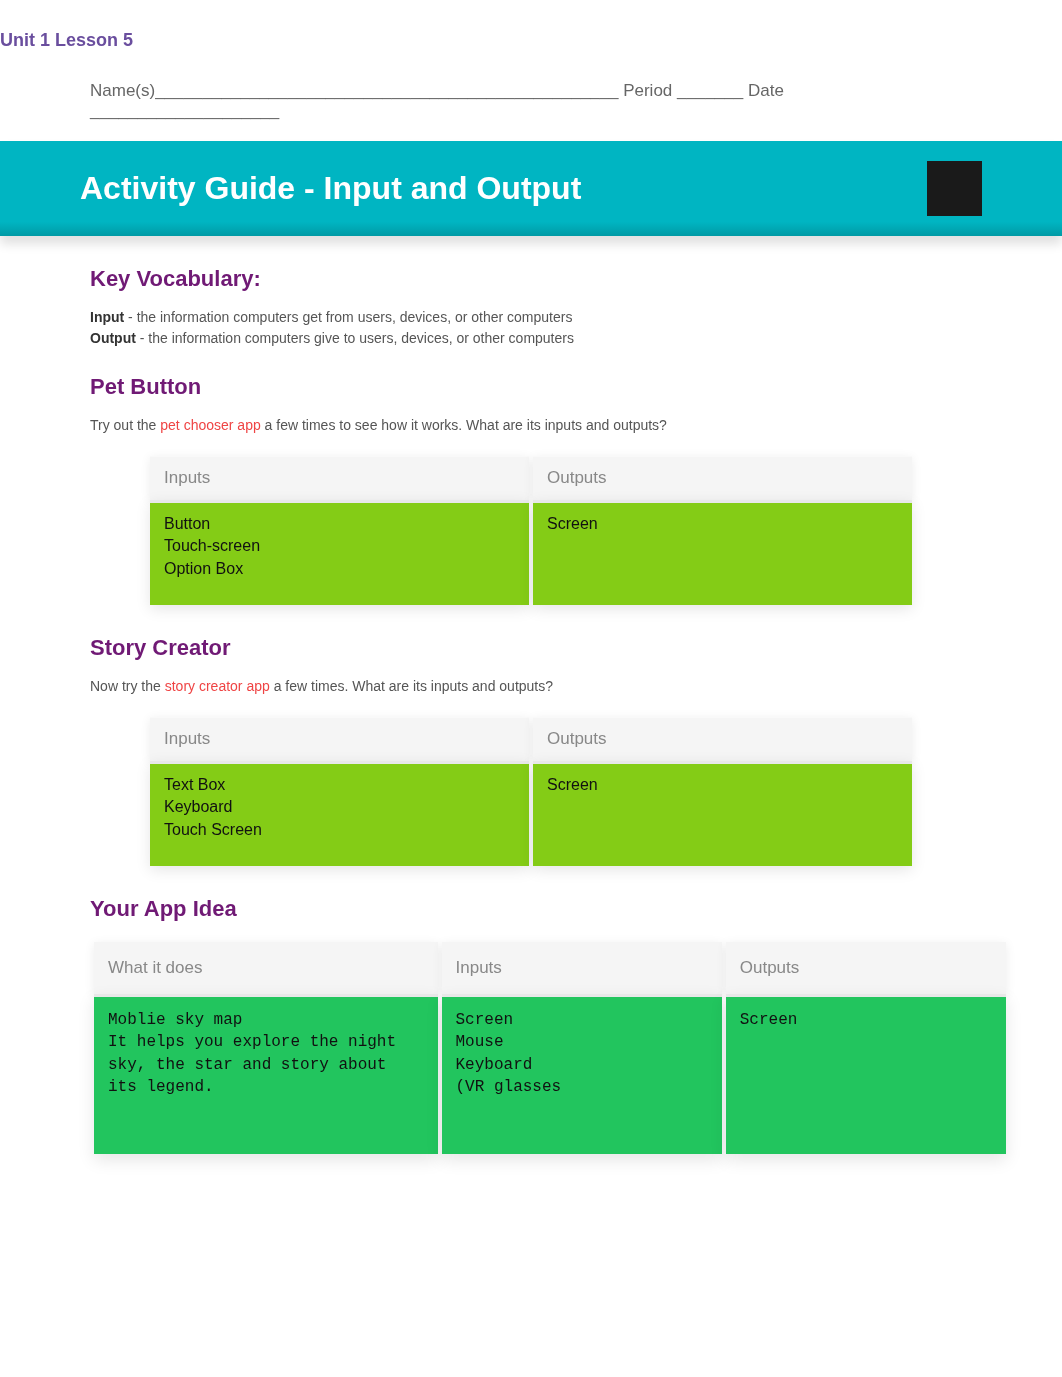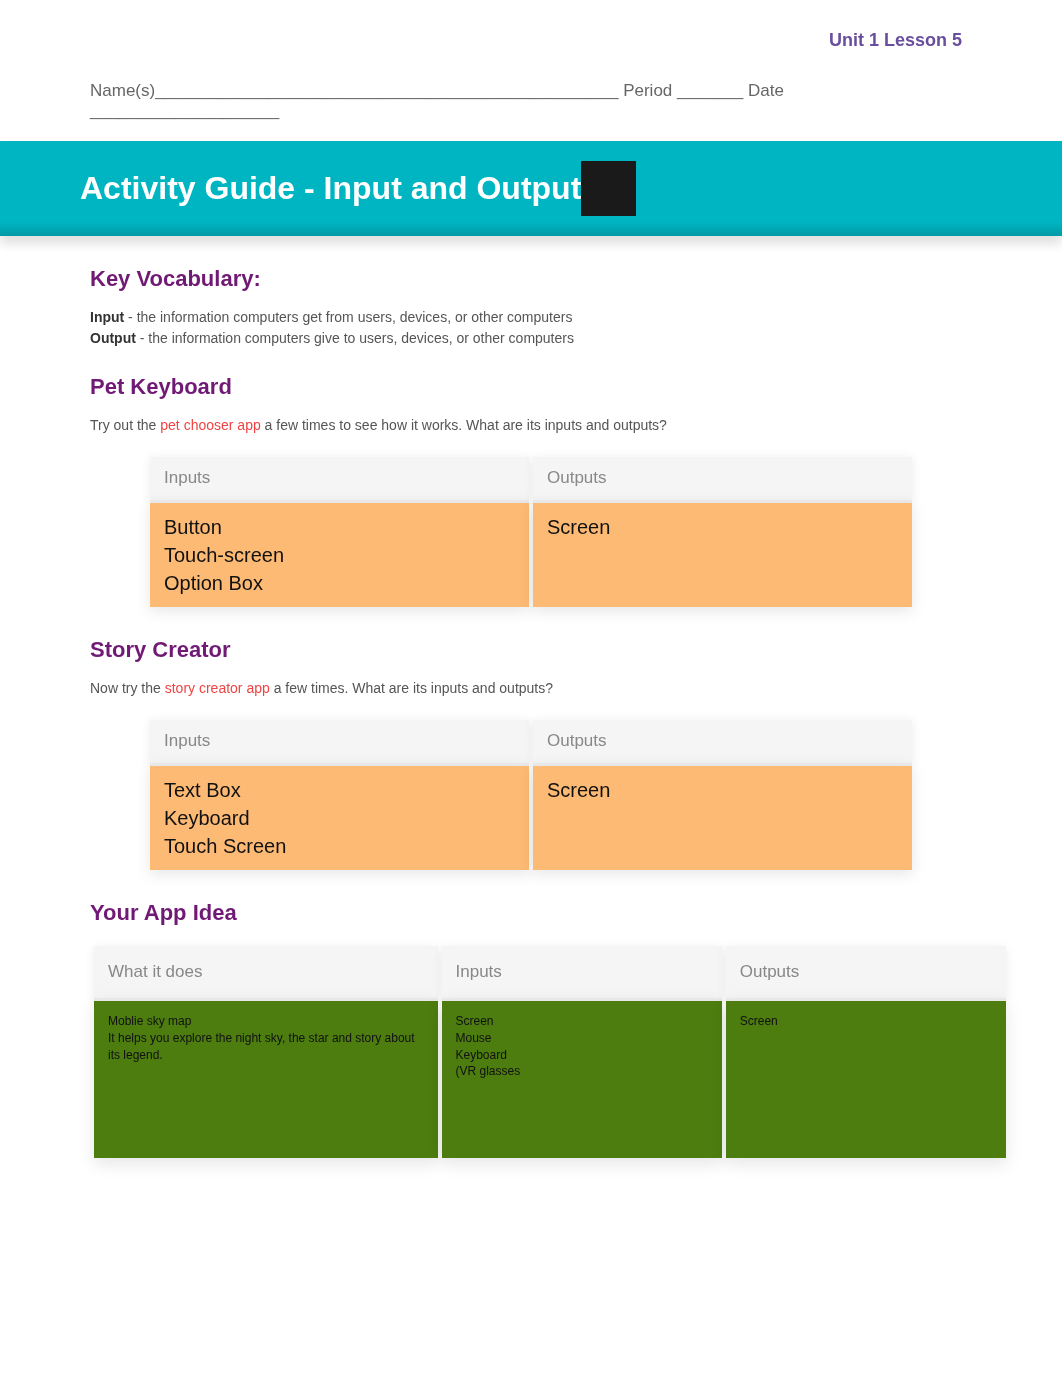--- a/index.html
+++ b/index.html
@@ -11,36 +11,37 @@
       font-family: Arial, Helvetica, sans-serif;
       background: #ffffff;
       width: 1062px;
       color: #555;
     }
     .page {
       width: 100%;
       padding-bottom: 80px;
     }
     .header-unit {
-      text-align: right;
+      text-align: left;
       font-weight: bold;
       color: #6a4e9e;
       padding: 30px 100px 20px 0;
       font-size: 18px;
     }
     .name-line {
       padding: 10px 90px 20px 90px;
       color: #666;
       font-size: 17px;
     }
     .title-banner {
       background: linear-gradient(to bottom, #00b5c2 0%, #00b5c2 85%, #009aa5 100%);
       padding: 20px 80px;
       display: flex;
       align-items: center;
+      justify-content: space-between;
       margin-bottom: 30px;
       box-shadow: 0 8px 10px rgba(0,0,0,0.12);
     }
     .title-text {
       color: #fff;
       font-size: 32px;
       font-weight: bold;
       font-family: "Segoe UI", Arial, sans-serif;
     }
     .title-icon {
@@ -81,24 +82,24 @@
       vertical-align: top;
     }
     .io-header-cell {
       background: #f5f5f5;
       padding: 12px 14px;
       color: #888;
       font-size: 17px;
       box-shadow: 0 2px 10px rgba(0,0,0,0.08), inset 0 1px 0 rgba(255,255,255,0.4);
     }
     .io-body-cell {
-      background: #fdba74;
+      background: #84cc16;
       padding: 10px 14px;
       color: #111;
-      font-size: 20px;
+      font-size: 16px;
       height: 105px;
       line-height: 1.4;
       box-shadow: 0 4px 14px rgba(0,0,0,0.10);
       border-top: 3px solid #e8e8e8;
     }
     
     .idea-table {
       width: 920px;
       margin: 20px auto 10px auto;
       border-collapse: separate;
@@ -108,28 +109,29 @@
       vertical-align: top;
     }
     .idea-header-cell {
       background: #f5f5f5;
       padding: 16px 14px;
       color: #888;
       font-size: 17px;
       box-shadow: 0 2px 10px rgba(0,0,0,0.08);
     }
     .idea-body-cell {
-      background: #4d7c0f;
+      background: #22c55e;
       padding: 12px 14px;
       color: #111;
-      font-size: 12px;
+      font-size: 16px;
       height: 160px;
       line-height: 1.4;
       box-shadow: 0 6px 16px rgba(0,0,0,0.10);
       border-top: 3px solid #e8e8e8;
+      font-family: Liberation Mono, monospace;
     }
     .col-narrow { width: 50%; }
     .col-what  { width: 38%; }
     .col-in    { width: 31%; }
     .col-out   { width: 31%; }
     .pre-line { white-space: pre-line; }
   </style>
 </head>
 <body>
 
@@ -145,21 +147,21 @@
   </div>
 
   <div class="content">
 
     <div class="section-heading">Key Vocabulary:</div>
     <div class="body-text">
       <span class="vocab-term">Input</span><span> - the information computers get from users, devices, or other computers</span><br>
       <span class="vocab-term">Output</span><span> - the information computers give to users, devices, or other computers</span>
     </div>
 
-    <div class="section-heading">Pet Keyboard</div>
+    <div class="section-heading">Pet Button</div>
     <div class="body-text">
       <span>Try out the </span><span class="link">pet chooser app</span><span> a few times to see how it works. What are its inputs and outputs?</span>
     </div>
 
     <table class="io-table">
       <tbody>
           <tr>
         <td class="io-header-cell col-narrow">Inputs</td>
         <td class="io-header-cell col-narrow">Outputs</td>
       </tr>

